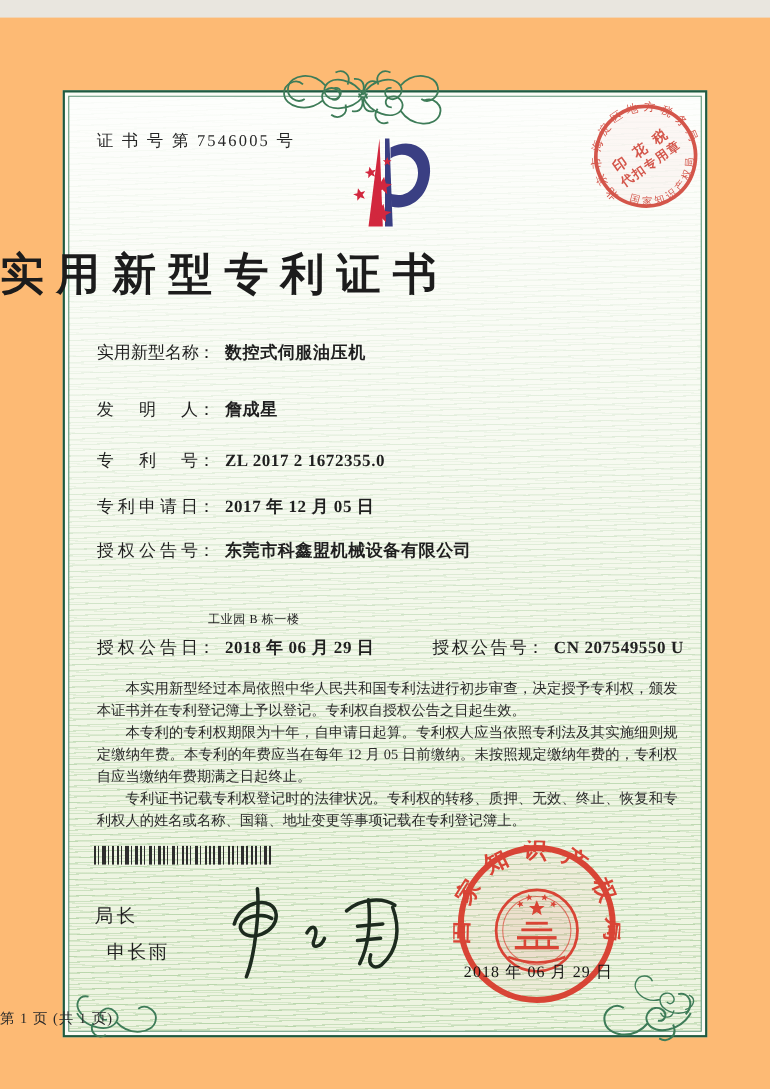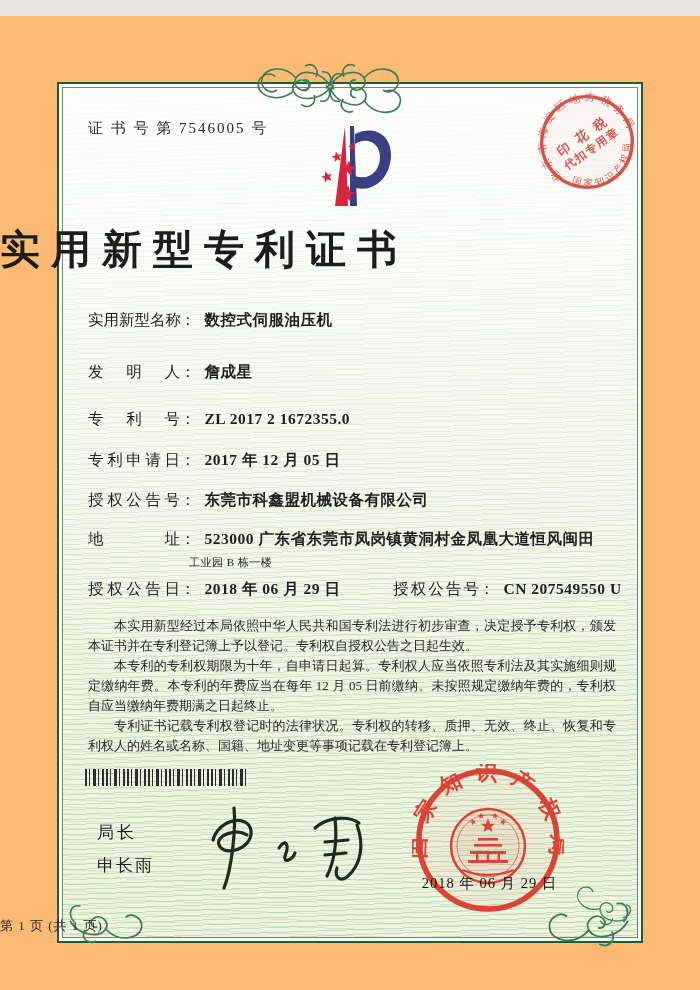--- a/index.html
+++ b/index.html
@@ -38,21 +38,21 @@
   .barcode{
     position:absolute;left:85px;top:753px;width:162px;height:17px;
     background:
       repeating-linear-gradient(90deg,
         #2d2d2d 0 2px, rgba(0,0,0,0) 2px 4px,
         #2d2d2d 4px 5px, rgba(0,0,0,0) 5px 8px,
         #2d2d2d 8px 11px, rgba(0,0,0,0) 11px 13px,
         #2d2d2d 13px 14px, rgba(0,0,0,0) 14px 17px,
         #2d2d2d 17px 19px, rgba(0,0,0,0) 19px 21px);
   }
-  .signer-title{position:absolute;left:97px;top:805px;font-size:17px;letter-spacing:3px;color:#1f1f1f;text-align:center;}
+  .signer-title{position:absolute;left:86px;top:805px;font-size:17px;letter-spacing:3px;color:#1f1f1f;text-align:center;}
   .signer-name{position:absolute;left:97px;top:838px;font-size:17px;letter-spacing:2px;color:#1f1f1f;}
   .sig{position:absolute;left:195px;top:782px;}
   .seal{position:absolute;left:412px;top:748px;opacity:0.93;}
   .seal-date{
     position:absolute;left:407px;top:858px;width:165px;text-align:center;
     font-size:14.5px;color:#141414;letter-spacing:1px;white-space:nowrap;
   }
   .tax-stamp{position:absolute;left:523px;top:62px;opacity:0.88;}
   .footer{position:absolute;left:0;top:901px;width:700px;text-align:left;font-size:13px;letter-spacing:1px;color:#2a2a2a;}
   svg text{font-family:"Liberation Serif","DejaVu Serif",serif;}
@@ -107,23 +107,20 @@
     <span class="flabel">发明人</span><span class="fcolon">：</span><span class="fvalue">詹成星</span>
   </div>
   <div class="frow" style="top:393px">
     <span class="flabel">专利号</span><span class="fcolon">：</span><span class="fvalue">ZL 2017 2 1672355.0</span>
   </div>
   <div class="frow" style="top:434px">
     <span class="flabel">专利申请日</span><span class="fcolon">：</span><span class="fvalue">2017 年 12 月 05 日</span>
   </div>
   <div class="frow" style="top:474px">
     <span class="flabel">授权公告号</span><span class="fcolon">：</span><span class="fvalue">东莞市科鑫盟机械设备有限公司</span>
-  </div>
-  <div class="frow" style="top:513px">
-    <span class="flabel">地址</span><span class="fcolon">：</span><span class="fvalue">523000 广东省东莞市凤岗镇黄洞村金凤凰大道恒风闽田</span>
   </div>
   <div class="addr2">工业园 B 栋一楼</div>
 
   <div class="frow" style="top:563px">
     <span class="flabel">授权公告日</span><span class="fcolon">：</span><span class="fvalue">2018 年 06 月 29 日</span>
   </div>
   <div class="grant-right">
     <span class="flabel">授权公告号</span><span class="fcolon">：</span><span class="fvalue">CN 207549550 U</span>
   </div>
 

